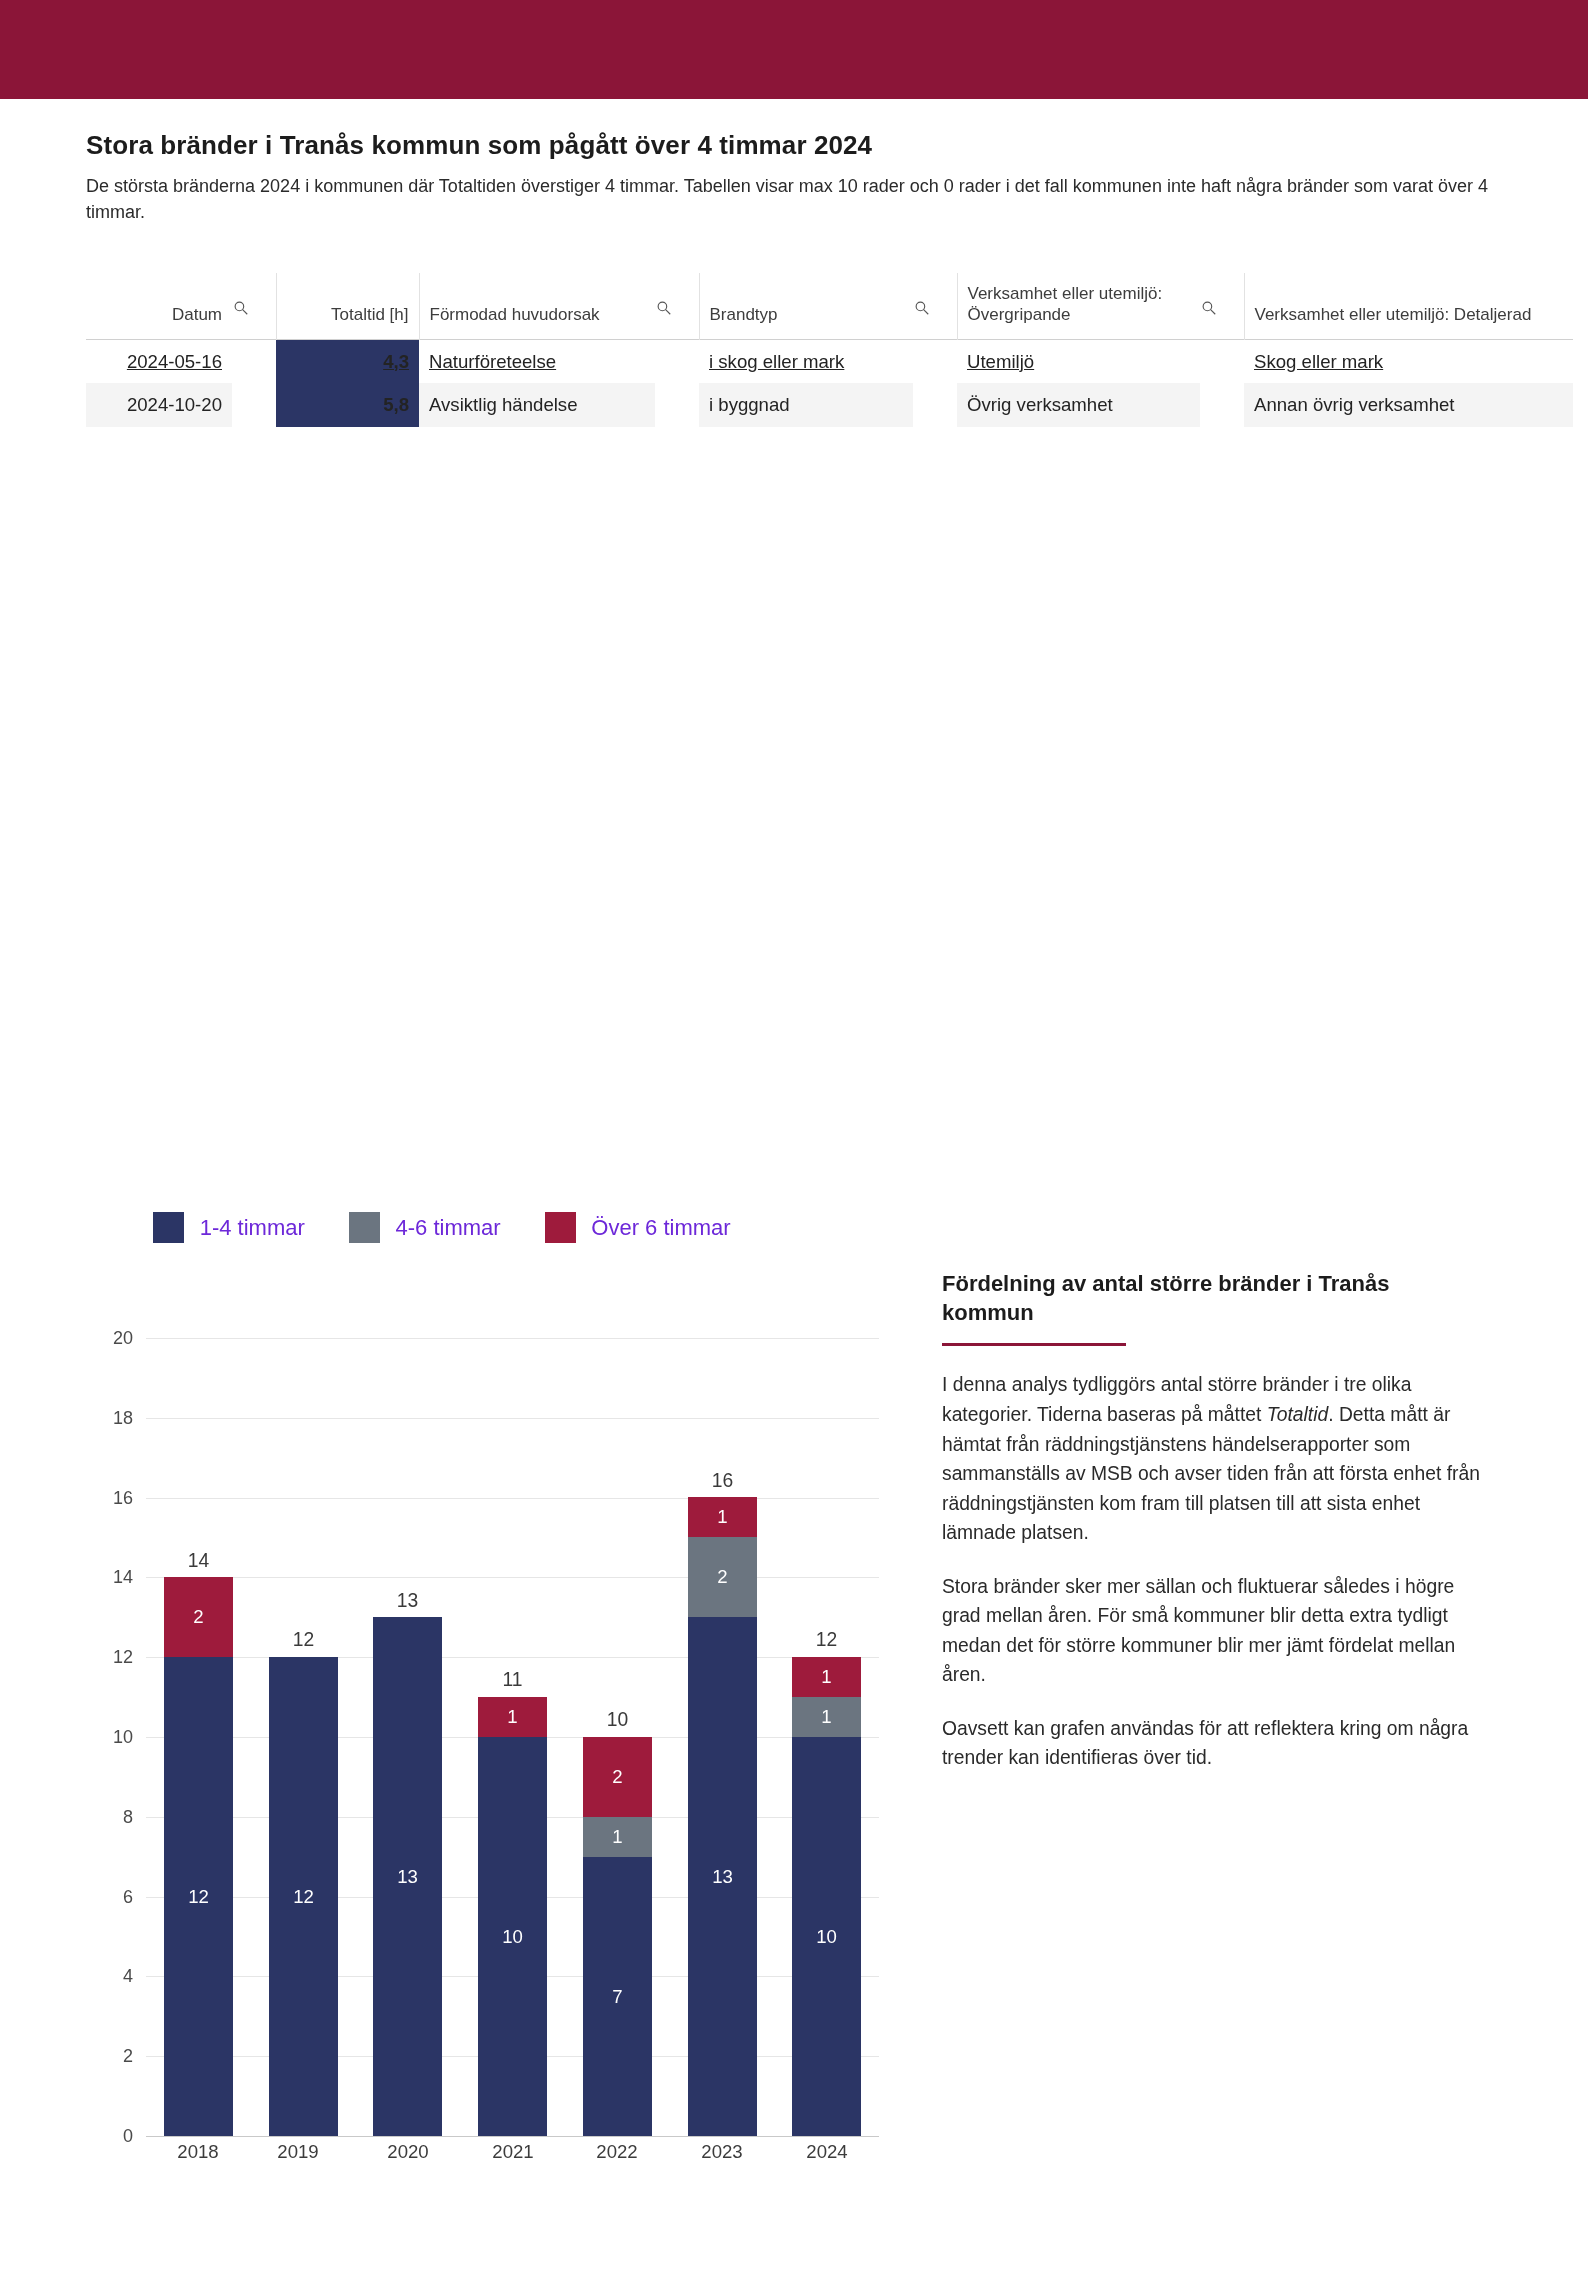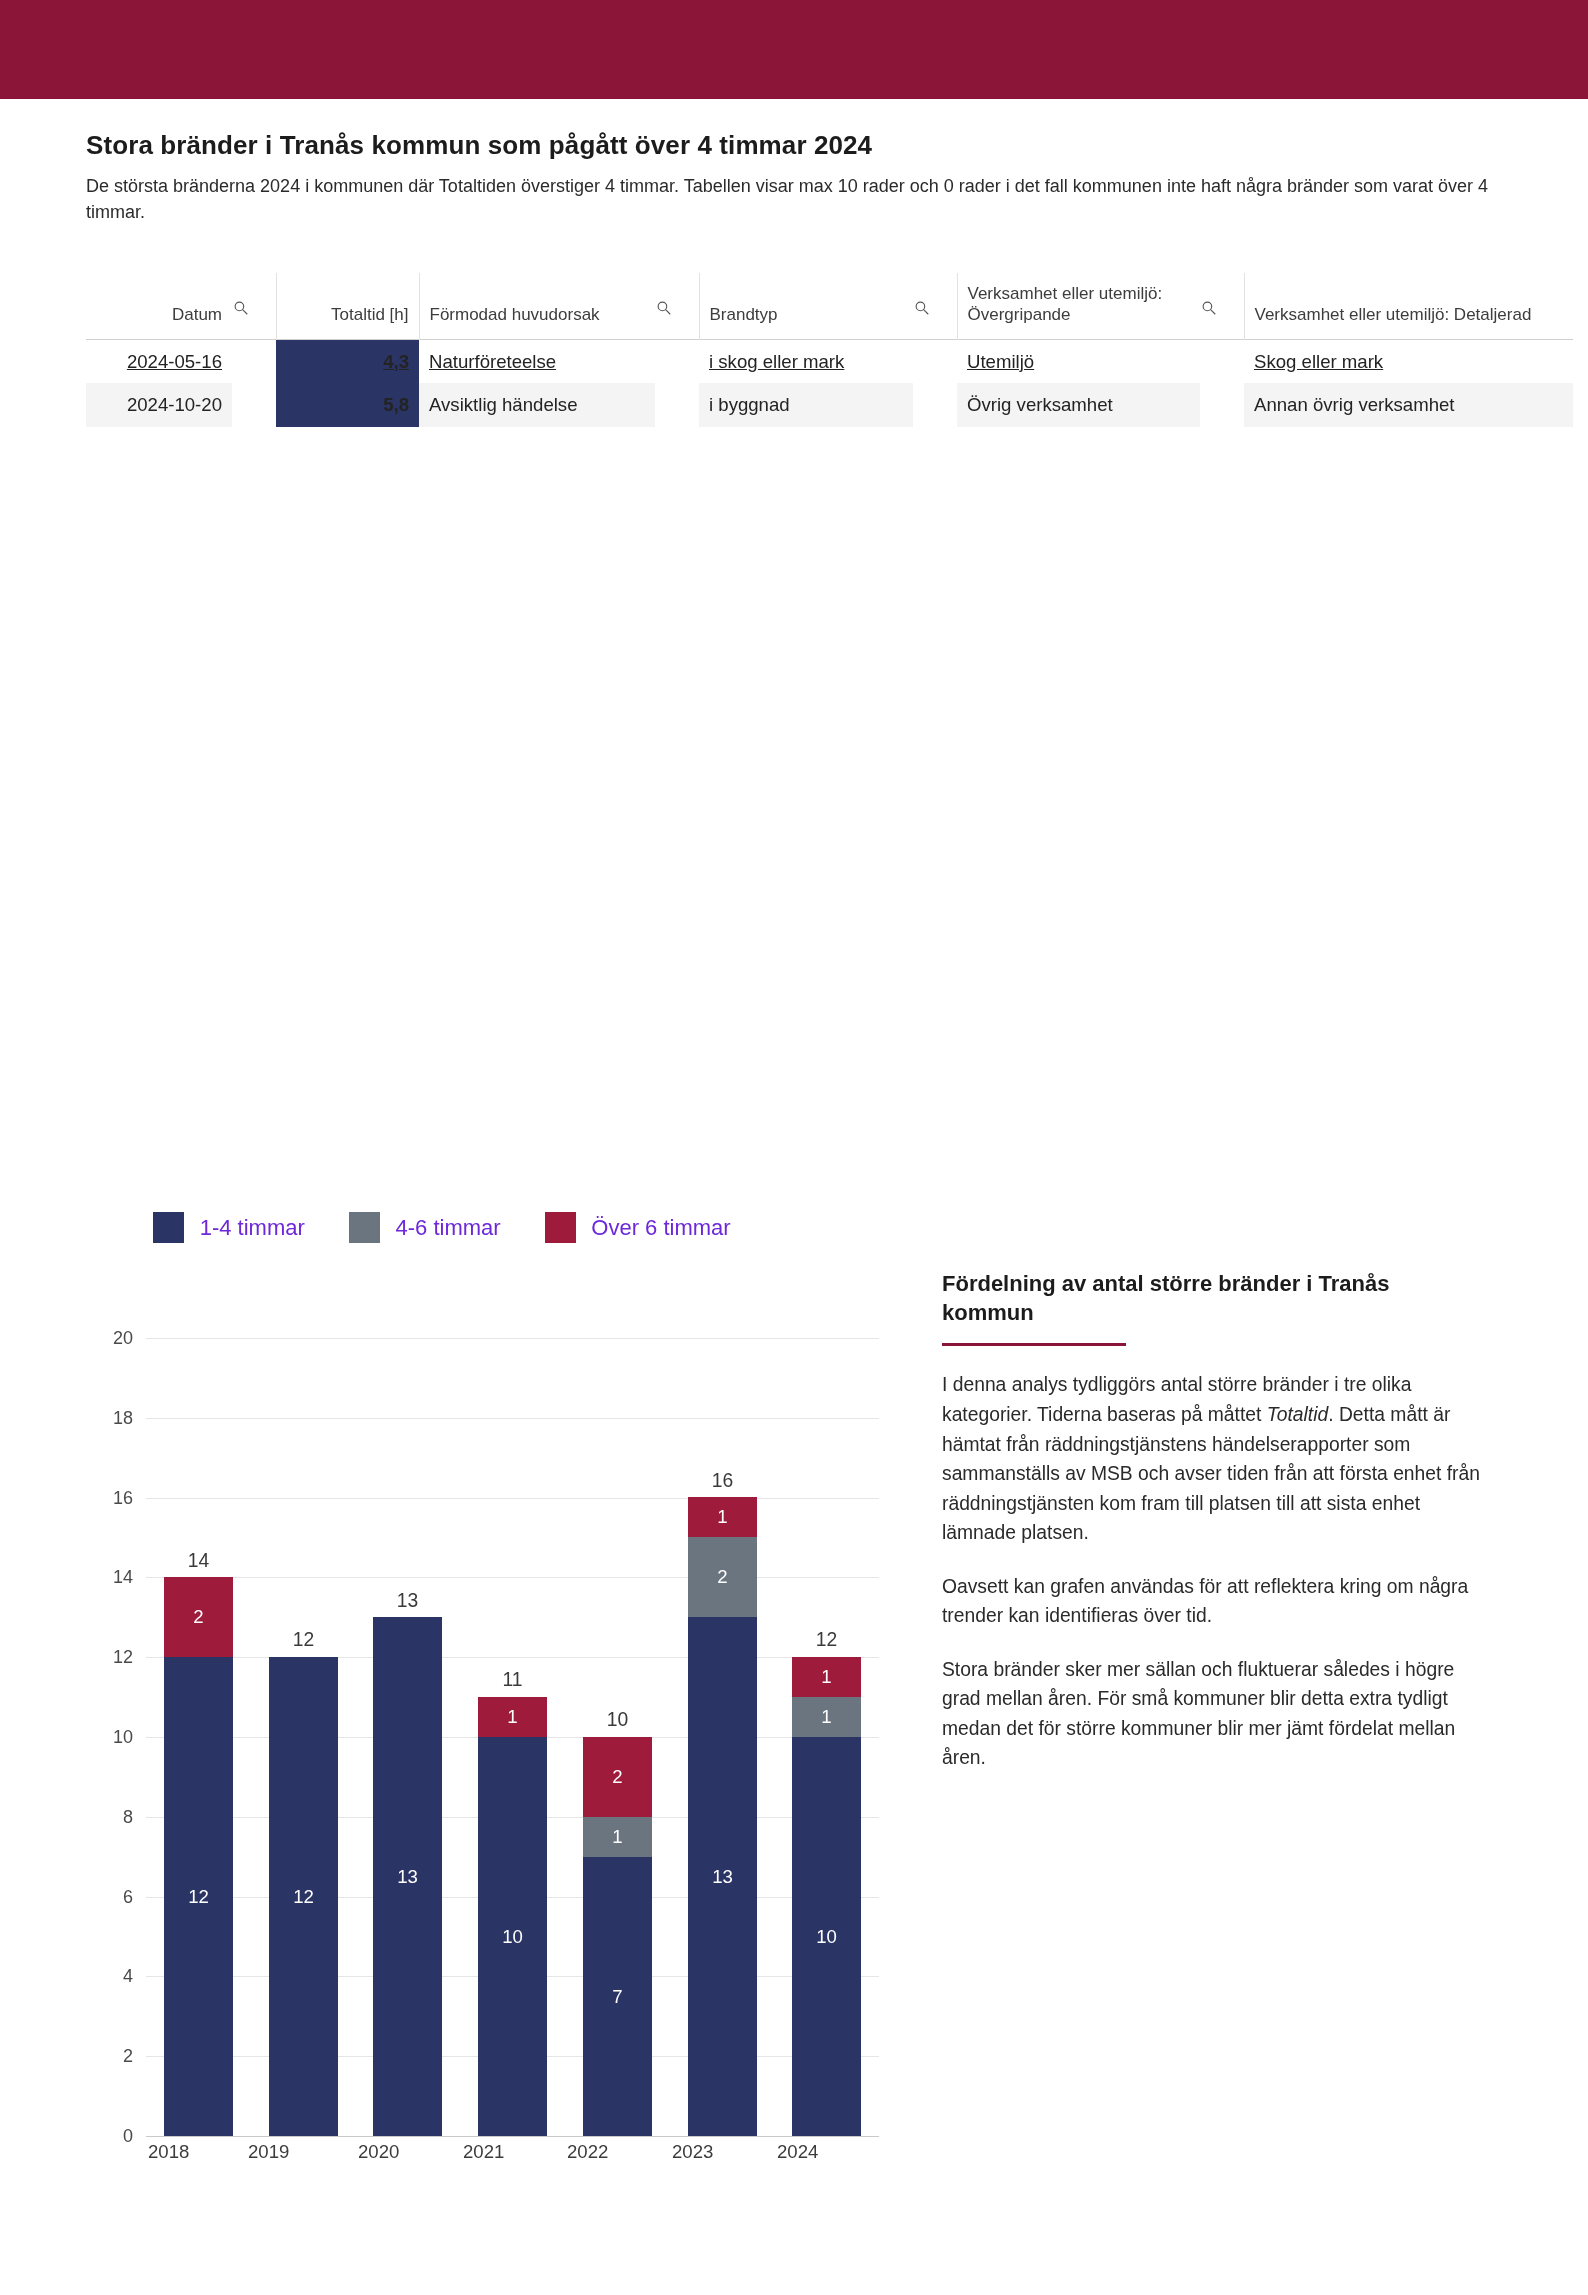--- a/index.html
+++ b/index.html
@@ -192,21 +192,21 @@
     left: 50%;
     transform: translateX(-50%);
     font-size: 19.3px;
     color: #3a3a3a;
     white-space: nowrap;
   }
   .xtick {
     position: absolute;
     top: 823px;
     width: 100px;
-    text-align: left;
+    text-align: center;
     font-size: 18.6px;
     color: #3c3c3c;
   }
   .axis-line {
     position: absolute;
     left: 60px;
     top: 818px;
     width: 733px;
     height: 0.7px;
     background: #c9c9c9;
@@ -426,16 +426,16 @@
       <div class="xtick" style="left: 481px;">2022</div>
       <div class="xtick" style="left: 586px;">2023</div>
       <div class="xtick" style="left: 691px;">2024</div>
     </div>
 </div>
 
 <div class="side">
   <h2 class="side-title">Fördelning av antal större bränder i Tranås kommun</h2>
   <div class="side-rule"></div>
   <p id="para1">I denna analys tydliggörs antal större bränder i tre olika kategorier. Tiderna baseras på måttet <em>Totaltid</em>. Detta mått är hämtat från räddningstjänstens händelserapporter som sammanställs av MSB och avser tiden från att första enhet från räddningstjänsten kom fram till platsen till att sista enhet lämnade platsen.</p>
+  <p>Stora bränder sker mer sällan och fluktuerar således i högre grad mellan åren. För små kommuner blir detta extra tydligt medan det för större kommuner blir mer jämt fördelat mellan åren.</p>
   <p>Oavsett kan grafen användas för att reflektera kring om några trender kan identifieras över tid.</p>
-  <p>Stora bränder sker mer sällan och fluktuerar således i högre grad mellan åren. För små kommuner blir detta extra tydligt medan det för större kommuner blir mer jämt fördelat mellan åren.</p>
 </div>
 
 
 </body></html>

